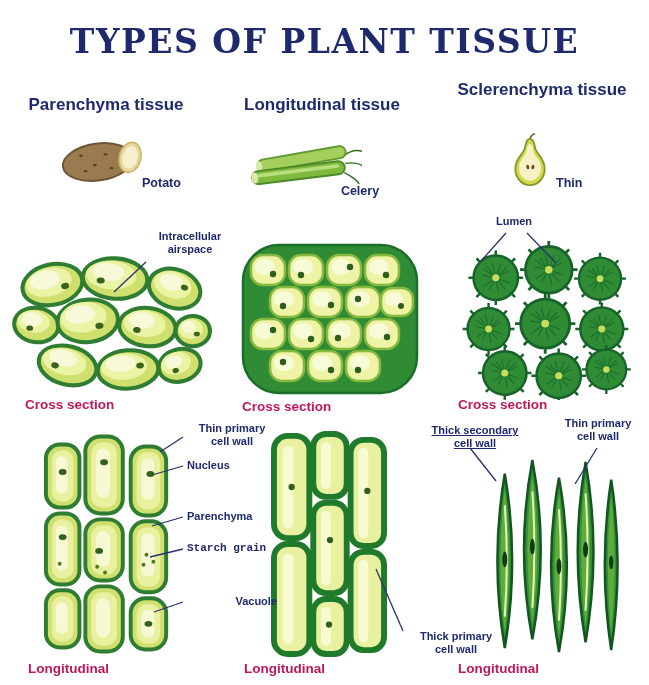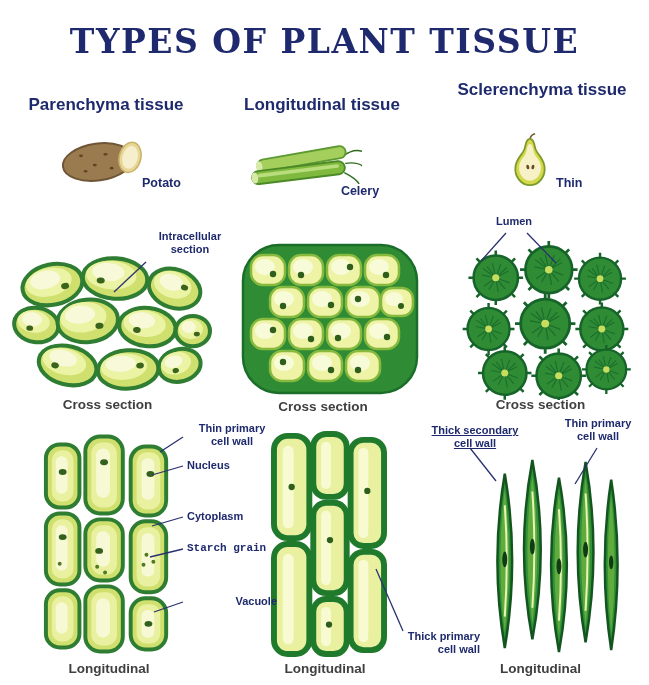--- a/index.html
+++ b/index.html
@@ -7,21 +7,21 @@
   body { font-family:"Liberation Sans", sans-serif; }
   #stage { position:relative; width:649px; height:685px; background:#ffffff; overflow:hidden; }
   .abs { position:absolute; }
   .title {
     left:0; top:22px; width:649px; text-align:center;
     font-family:"DejaVu Serif", serif; font-weight:bold;
     font-size:33px; letter-spacing:1.5px; color:#1e2a6d;
   }
   .colhead { text-align:center; font-weight:bold; font-size:17px; color:#1e2a6d; }
   .srclabel { font-weight:bold; font-size:12.5px; color:#1e2a6d; }
-  .caption { text-align:center; font-weight:bold; font-size:13.5px; color:#404040; }
+  .caption { text-align:left; font-weight:bold; font-size:13.5px; color:#be185d; }
   .lbl { font-weight:bold; font-size:11px; color:#1e2a6d; white-space:pre-line; line-height:1.18; z-index:6; }
   .lbl.center { text-align:center; }
   svg { display:block; }
   #leaders { left:0; top:0; z-index:3; pointer-events:none; }
 </style>
 </head>
 <body>
 
 <div id="stage">
 
@@ -126,21 +126,21 @@
       <ellipse cx="12" cy="-3" rx="3.8" ry="2.9" fill="#3a631c"></ellipse>
     </g>
     <g transform="translate(168,112) rotate(-14)">
       <ellipse rx="21" ry="16" fill="#cfe06e" stroke="#2e7d32" stroke-width="4"></ellipse>
       <ellipse cx="-3" cy="-3" rx="15" ry="11" fill="#ebf3a4"></ellipse>
         <ellipse cx="-5" cy="-5" rx="9" ry="6" fill="#f7f9d8"></ellipse>
       <ellipse cx="-5" cy="4" rx="3.2" ry="2.5" fill="#3a631c"></ellipse>
     </g>
   </svg>
   <div class="abs lbl center" style="left:138px; top:230px; width:104px;">Intracellular
-section</div>
+airspace</div>
 
   <svg class="abs" style="left:240px; top:240px;" width="180" height="158" viewBox="0 0 180 158">
     <rect x="3" y="5" width="174" height="148" rx="36" fill="#2f8c34" stroke="#1b6e2a" stroke-width="2.5"></rect>
     <g>
       <g transform="translate(28,30)">
           <rect x="-17" y="-15" width="34" height="30" rx="12" fill="#eef3a6" stroke="#86b93e" stroke-width="2.5"></rect>
           <ellipse cx="-3" cy="-3" rx="10" ry="8" fill="#f8fbd8"></ellipse>
           <circle cx="5" cy="4" r="3.2" fill="#2f5e1c"></circle>
         </g>
       <g transform="translate(66,30)">
@@ -301,21 +301,21 @@
         <circle cx="105" cy="136" r="2"></circle>
       <circle cx="58" cy="138" r="2"></circle>
         <circle cx="66" cy="144" r="2"></circle>
         <circle cx="20" cy="135" r="2"></circle>
     </g>
   </svg>
 
   <div class="abs lbl center" style="left:187px; top:422px; width:90px;">Thin primary
 cell wall</div>
   <div class="abs lbl" style="left:187px; top:459px; width:83px;">Nucleus</div>
-  <div class="abs lbl" style="left:187px; top:510px; width:90px;">Cytoplasm</div>
+  <div class="abs lbl" style="left:187px; top:510px; width:90px;">Parenchyma</div>
   <div class="abs lbl" style="left:187px; top:542px; width:90px;font-family:Liberation Mono, monospace;">Starch grain</div>
   <div class="abs lbl" style="left:187px; top:595px; width:90px;text-align:right;">Vacuole</div>
 
   <svg class="abs" style="left:270px; top:430px;" width="118" height="228" viewBox="0 0 120 232">
     <g>
       <rect x="4" y="6" width="36" height="104" rx="14" fill="#e9f0a0" stroke="#1f7a2c" stroke-width="6"></rect>
       <rect x="13" y="16" width="11" height="84" rx="5.5" fill="#f8fbd2"></rect>
     </g>
     <g>
       <rect x="4" y="116" width="36" height="112" rx="14" fill="#e9f0a0" stroke="#1f7a2c" stroke-width="6"></rect>
@@ -341,21 +341,21 @@
       <rect x="82" y="124" width="34" height="100" rx="13" fill="#e9f0a0" stroke="#1f7a2c" stroke-width="6"></rect>
       <rect x="90" y="132" width="10" height="84" rx="5" fill="#f8fbd2"></rect>
     </g>
     <g fill="#2f5e1c">
       <circle cx="22" cy="58" r="3.2"></circle>
         <circle cx="61" cy="112" r="3.2"></circle>
         <circle cx="99" cy="62" r="3.2"></circle>
         <circle cx="60" cy="198" r="3.2"></circle>
     </g>
   </svg>
-  <div class="abs lbl center" style="left:384px; top:630px; width:96px;text-align:right;">Thick primary
+  <div class="abs lbl center" style="left:408px; top:630px; width:96px;">Thick primary
 cell wall</div>
 
   <svg class="abs" style="left:483px; top:456px;" width="148" height="202" viewBox="0 0 150 205">
     <g>
       <path d="M22 18 Q37 106 22 195 Q7 106 22 18 Z" fill="#2f9138" stroke="#14541f" stroke-width="2.5"></path>
       <path d="M22 34 Q31 106 22 179 Q13 106 22 34 Z" fill="#86c23f" opacity="0.55"></path>
       <path d="M22 50 Q26 106 22 163" fill="none" stroke="#eaf3b8" stroke-width="2"></path>
       <ellipse cx="22" cy="105" rx="2.5" ry="8" fill="#0f3b15"></ellipse>
     </g>
     <g>

